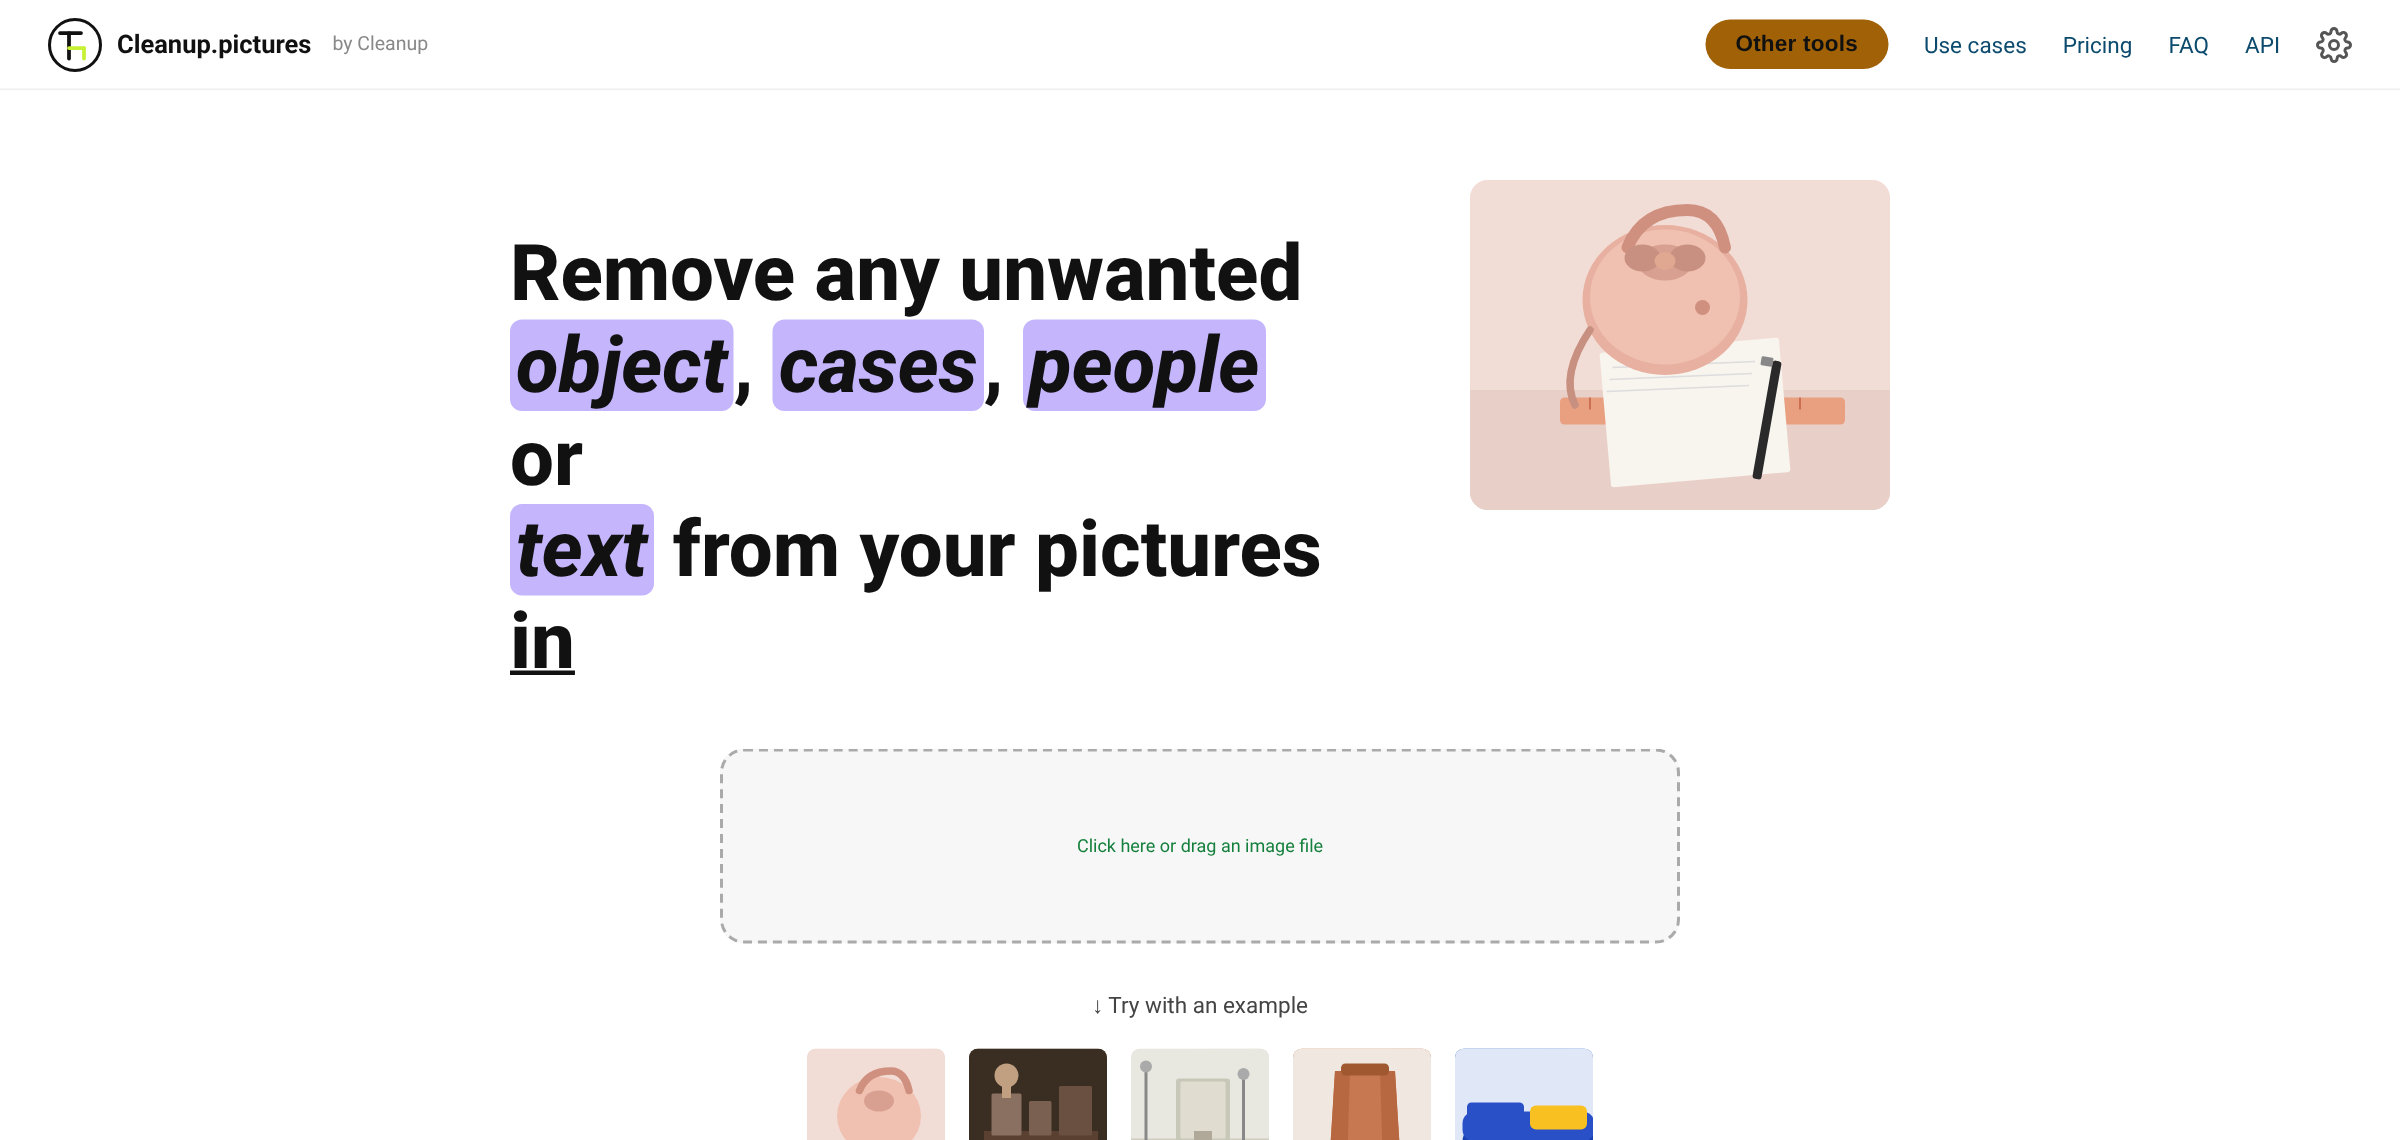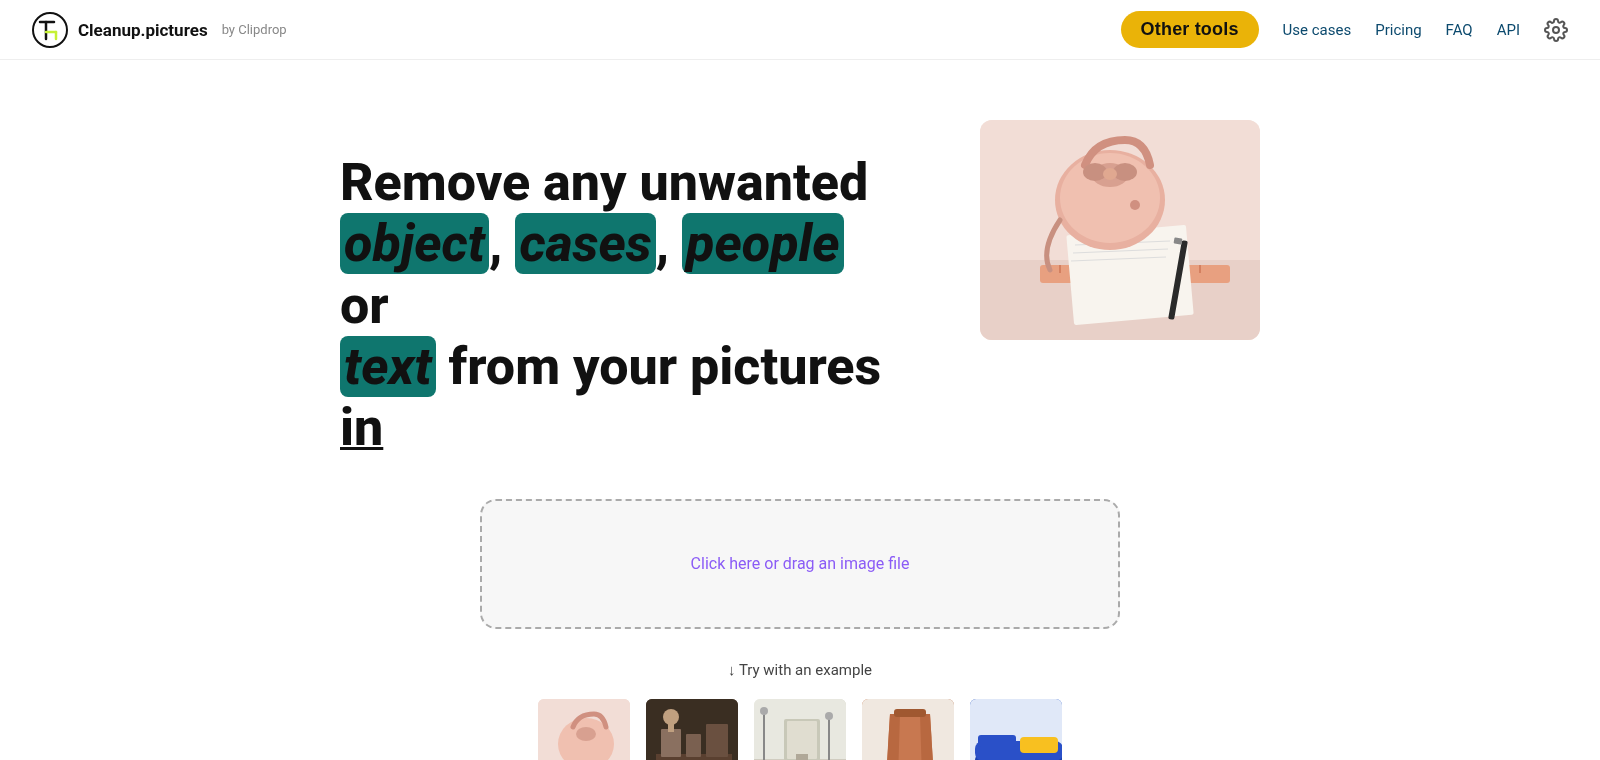--- a/index.html
+++ b/index.html
@@ -43,24 +43,24 @@
       font-size: 13px;
       color: #888;
       margin-left: 4px;
     }
     .nav-right {
       display: flex;
       align-items: center;
       gap: 24px;
     }
     .btn-other-tools {
-      background: #eab308;
+      background: #a16207;
       color: #111;
       font-weight: 700;
-      font-size: 18px;
+      font-size: 15px;
       padding: 8px 20px;
       border-radius: 24px;
       border: none;
       cursor: pointer;
       letter-spacing: 0.01em;
     }
     .nav-link {
       font-size: 15px;
       color: #0c4a6e;
       text-decoration: none;
@@ -92,21 +92,21 @@
       padding-top: 20px;
     }
     .hero-heading {
       font-size: 52px;
       font-weight: 800;
       line-height: 1.18;
       color: #111;
       margin-top: 12px;
     }
     .highlight {
-      background: #0f766e;
+      background: #c4b5fd;
       border-radius: 8px;
       padding: 0 4px;
       font-style: italic;
     }
     .underline-word {
       text-decoration: underline;
       text-decoration-thickness: 3px;
     }
     .hero-image-wrap {
       flex: 0 0 auto;
@@ -135,22 +135,22 @@
       border-radius: 16px;
       background: #f7f7f7;
       display: flex;
       align-items: center;
       justify-content: center;
       height: 130px;
       cursor: pointer;
       transition: background 0.2s;
     }
     .upload-label {
-      font-size: 16px;
-      color: #8b5cf6;
+      font-size: 12px;
+      color: #15803d;
     }
 
     
     .examples-section {
       max-width: 680px;
       margin: 0 auto;
       padding: 0 20px;
       text-align: center;
     }
     .try-example-label {
@@ -194,21 +194,21 @@
 <nav>
   <div class="nav-left">
     <svg class="logo-icon" viewBox="0 0 36 36" fill="none" xmlns="http://www.w3.org/2000/svg">
       <circle cx="18" cy="18" r="17" stroke="#111" stroke-width="2"></circle>
       <line x1="8" y1="10" x2="22" y2="10" stroke="#111" stroke-width="2.5" stroke-linecap="round"></line>
       <line x1="14" y1="10" x2="14" y2="27" stroke="#111" stroke-width="2.5" stroke-linecap="round"></line>
       <line x1="14" y1="20" x2="24" y2="20" stroke="#c6f135" stroke-width="2.5" stroke-linecap="round"></line>
       <line x1="24" y1="20" x2="24" y2="27" stroke="#c6f135" stroke-width="2.5" stroke-linecap="round"></line>
     </svg>
     <span class="brand-name">Cleanup.pictures</span>
-    <span class="by-clipdrop">by Clipdrop</span>
+    <span class="by-clipdrop">by Cleanup</span>
   </div>
   <div class="nav-right">
     <button class="btn-other-tools">Other tools</button>
     <a class="nav-link">Use cases</a>
     <a class="nav-link">Pricing</a>
     <a class="nav-link">FAQ</a>
     <a class="nav-link">API</a>
     <svg class="settings-icon" viewBox="0 0 24 24" fill="none" stroke="currentColor" stroke-width="2" stroke-linecap="round" stroke-linejoin="round">
       <circle cx="12" cy="12" r="3"></circle>
       <path d="M19.4 15a1.65 1.65 0 0 0 .33 1.82l.06.06a2 2 0 0 1-2.83 2.83l-.06-.06a1.65 1.65 0 0 0-1.82-.33 1.65 1.65 0 0 0-1 1.51V21a2 2 0 0 1-4 0v-.09A1.65 1.65 0 0 0 9 19.4a1.65 1.65 0 0 0-1.82.33l-.06.06a2 2 0 0 1-2.83-2.83l.06-.06A1.65 1.65 0 0 0 4.68 15a1.65 1.65 0 0 0-1.51-1H3a2 2 0 0 1 0-4h.09A1.65 1.65 0 0 0 4.6 9a1.65 1.65 0 0 0-.33-1.82l-.06-.06a2 2 0 0 1 2.83-2.83l.06.06A1.65 1.65 0 0 0 9 4.68a1.65 1.65 0 0 0 1-1.51V3a2 2 0 0 1 4 0v.09a1.65 1.65 0 0 0 1 1.51 1.65 1.65 0 0 0 1.82-.33l.06-.06a2 2 0 0 1 2.83 2.83l-.06.06A1.65 1.65 0 0 0 19.4 9a1.65 1.65 0 0 0 1.51 1H21a2 2 0 0 1 0 4h-.09a1.65 1.65 0 0 0-1.51 1z"></path>

